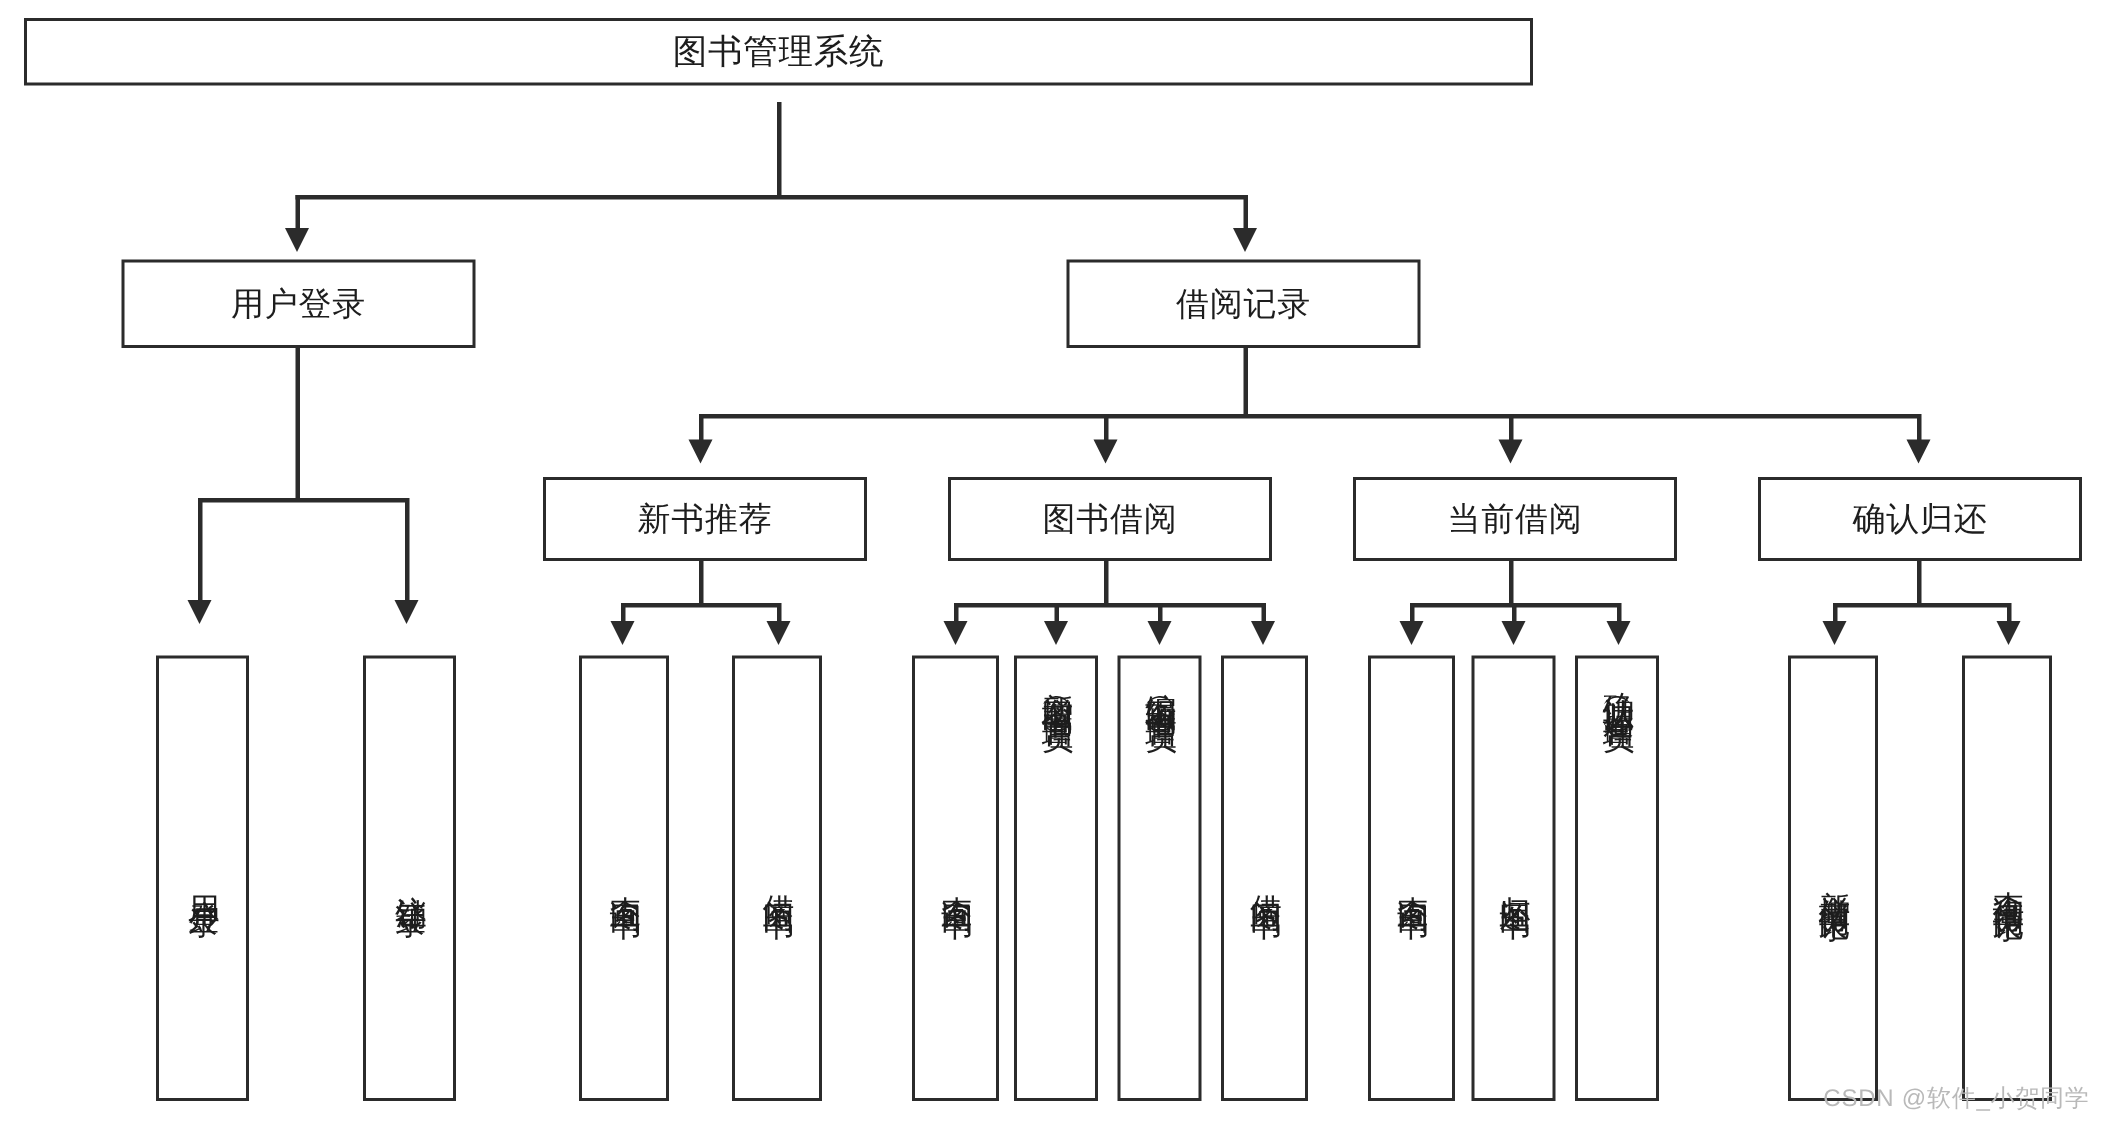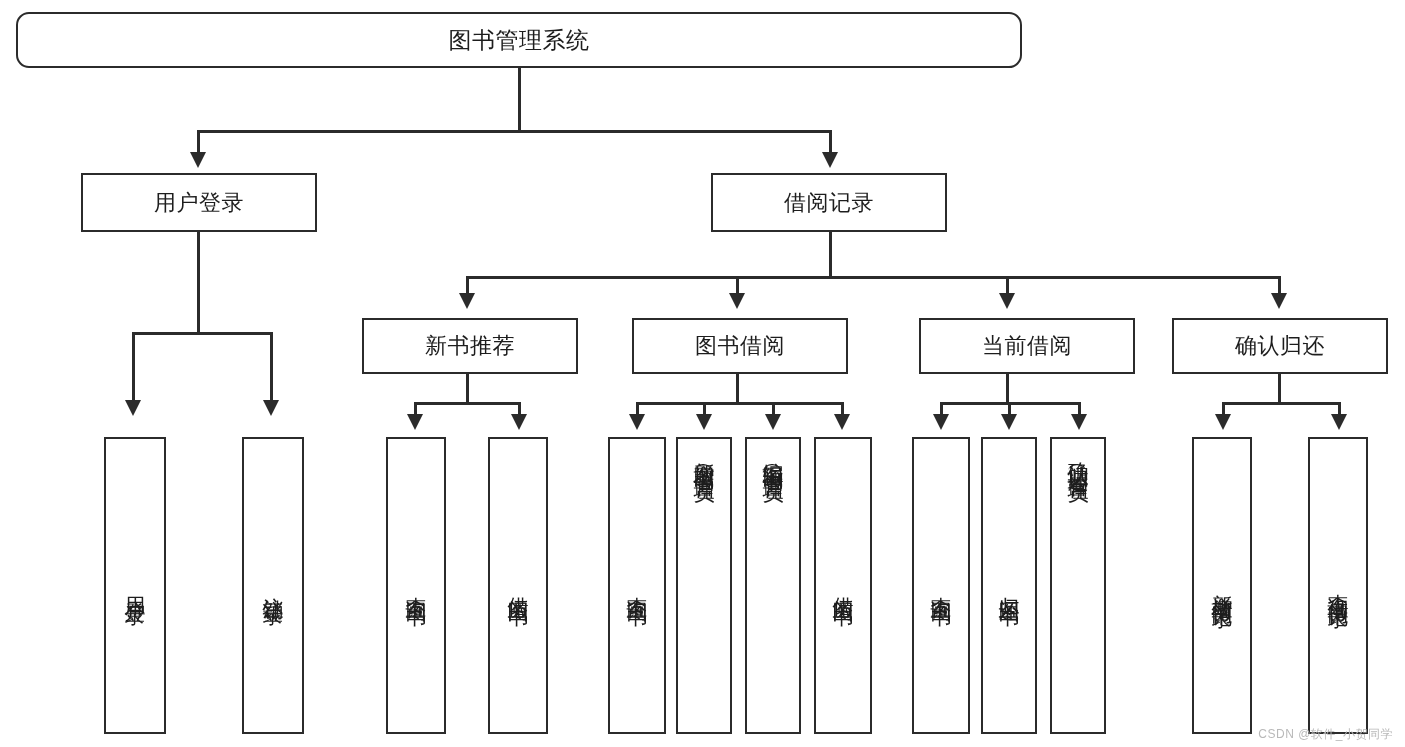--- a/index.html
+++ b/index.html
@@ -78,21 +78,21 @@
     border-right: 8px solid transparent;
     border-top: 16px solid #2b2b2b;
     z-index: 2;
   }
 
   
   #watermark {
     position: absolute;
     right: 12px;
     bottom: 4px;
-    font-size: 12px;
+    font-size: 16px;
     color: #b9b9b9;
     letter-spacing: 0.5px;
     z-index: 6;
     user-select: none;
     white-space: nowrap;
   }
 </style>
 </head>
 <body>
 
@@ -152,38 +152,38 @@
   <div class="seg v" style="left:1078px; top:402px; height:14px;"></div>
   <div class="arrow" style="left:1071px; top:414px;"></div>
 
   <div class="seg v" style="left:1278px; top:374px; height:30px;"></div>
   <div class="seg h" style="left:1222px; top:402px; width:118px;"></div>
   <div class="seg v" style="left:1222px; top:402px; height:14px;"></div>
   <div class="arrow" style="left:1215px; top:414px;"></div>
   <div class="seg v" style="left:1338px; top:402px; height:14px;"></div>
   <div class="arrow" style="left:1331px; top:414px;"></div>
 
-  <div class="node root" style="left:16px; top:12px; width:1006px; height:56px;border-radius:13px;">
+  <div class="node root" style="left:16px; top:12px; width:1006px; height:45px;">
     <span class="label">图书管理系统</span>
   </div>
 
   <div class="node lvl2" style="left:81px; top:173px; width:236px; height:59px;">
     <span class="label">用户登录</span>
   </div>
   <div class="node lvl2" style="left:711px; top:173px; width:236px; height:59px;">
     <span class="label">借阅记录</span>
   </div>
 
   <div class="node lvl3" style="left:362px; top:318px; width:216px; height:56px;">
     <span class="label">新书推荐</span>
   </div>
   <div class="node lvl3" style="left:632px; top:318px; width:216px; height:56px;text-align:right;">
     <span class="label">图书借阅</span>
   </div>
-  <div class="node lvl3" style="left:902px; top:318px; width:216px; height:56px;margin-left:17px;">
+  <div class="node lvl3" style="left:902px; top:318px; width:216px; height:56px;">
     <span class="label">当前借阅</span>
   </div>
   <div class="node lvl3" style="left:1172px; top:318px; width:216px; height:56px;">
     <span class="label">确认归还</span>
   </div>
 
   <div class="node leaf centered" style="left:104px; top:437px; width:62px; height:297px;">
     <span class="label">用户登录</span>
   </div>
   <div class="node leaf centered" style="left:242px; top:437px; width:62px; height:297px;">

